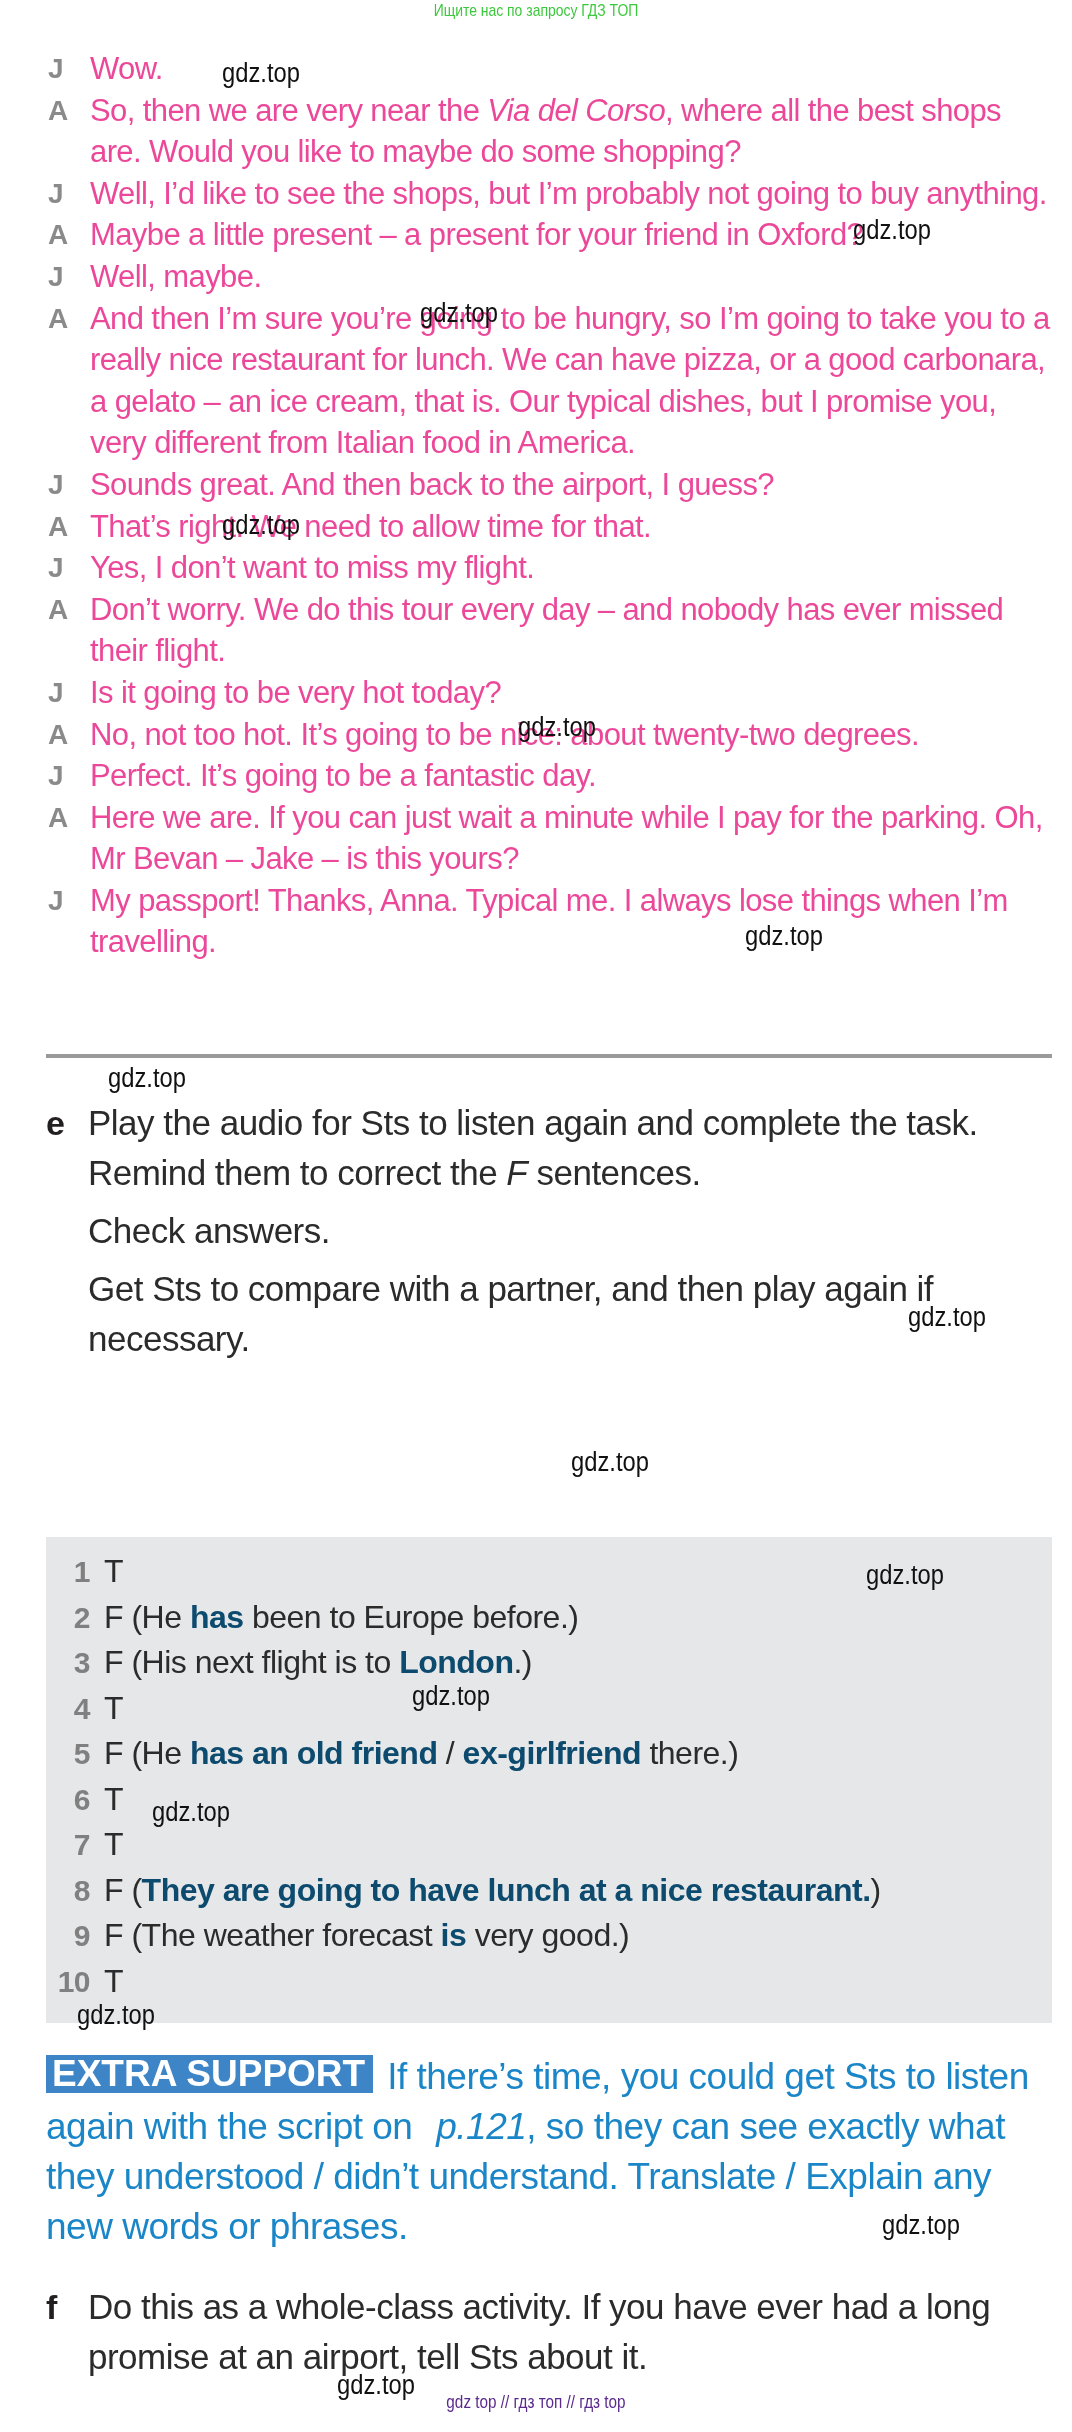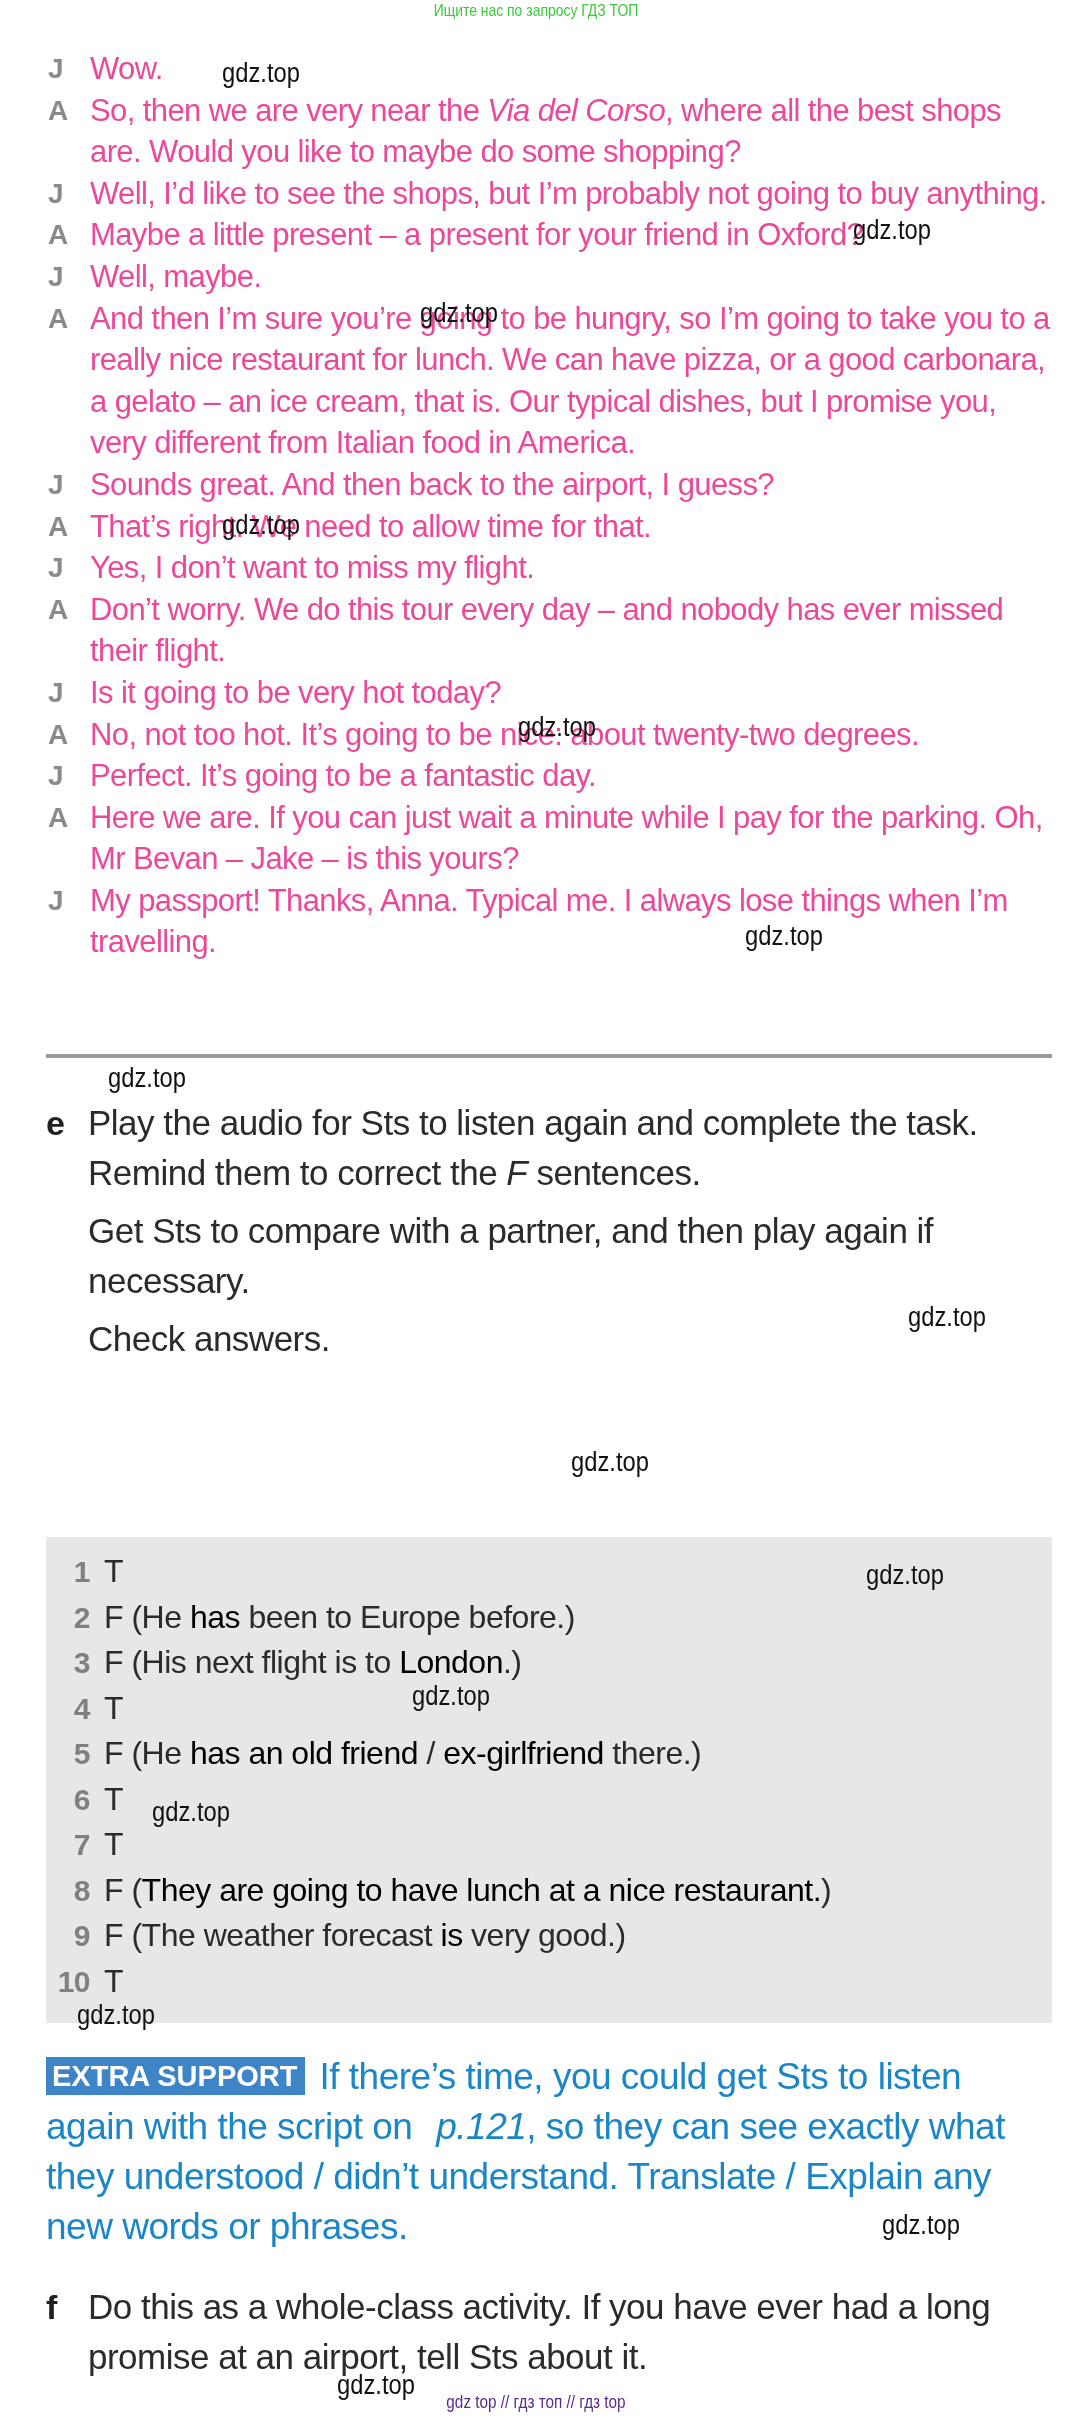--- a/index.html
+++ b/index.html
@@ -108,36 +108,36 @@
       width: 58px;
       flex: 0 0 58px;
       text-align: right;
       padding-right: 14px;
       box-sizing: border-box;
       font-weight: bold;
       color: #808080;
       font-size: 30px;
     }
     .ans-text { flex: 1; font-weight: 300; }
-    .ans-text b { font-weight: normal; color: #000000; }
+    .ans-text b { font-weight: bold; color: #0c4a6e; }
 
     
     .extra {
       top: 2052px; left: 46px; width: 1010px;
       font-size: 37px;
       line-height: 50px;
       color: #1a86c8;
       letter-spacing: -0.5px;
     }
     .badge {
       display: inline-block;
       background: #3d85c6;
       color: #ffffff;
       font-weight: bold;
-      font-size: 29px;
+      font-size: 37px;
       line-height: 38px;
       padding: 0 8px 0 6px;
       margin-right: 14px;
       vertical-align: 3px;
       letter-spacing: 0;
     }
     .extra i { font-style: italic; margin-left: 14px; }
 
     .footer {
       top: 2392px; left: 0; width: 1072px;
@@ -217,22 +217,22 @@
   </div>
 
 <div class="abs divider"></div>
 
 <div class="abs section" style="top:1098px;">
   <div class="sec-letter">e</div>
   <div class="sec-body">
     <p>
       <span>Play the audio for Sts to listen again and complete the task. Remind them to correct the </span><i>F</i><span> sentences.</span>
     </p>
+    <p>Check answers.</p>
     <p>Get Sts to compare with a partner, and then play again if necessary.</p>
-    <p>Check answers.</p>
   </div>
 </div>
 
 <div class="abs answers">
   <div class="ans-list" id="answers">
       <div class="ans">
         <div class="ans-num">1</div>
         <div class="ans-text"><span>T</span></div>
       </div>
       <div class="ans">

